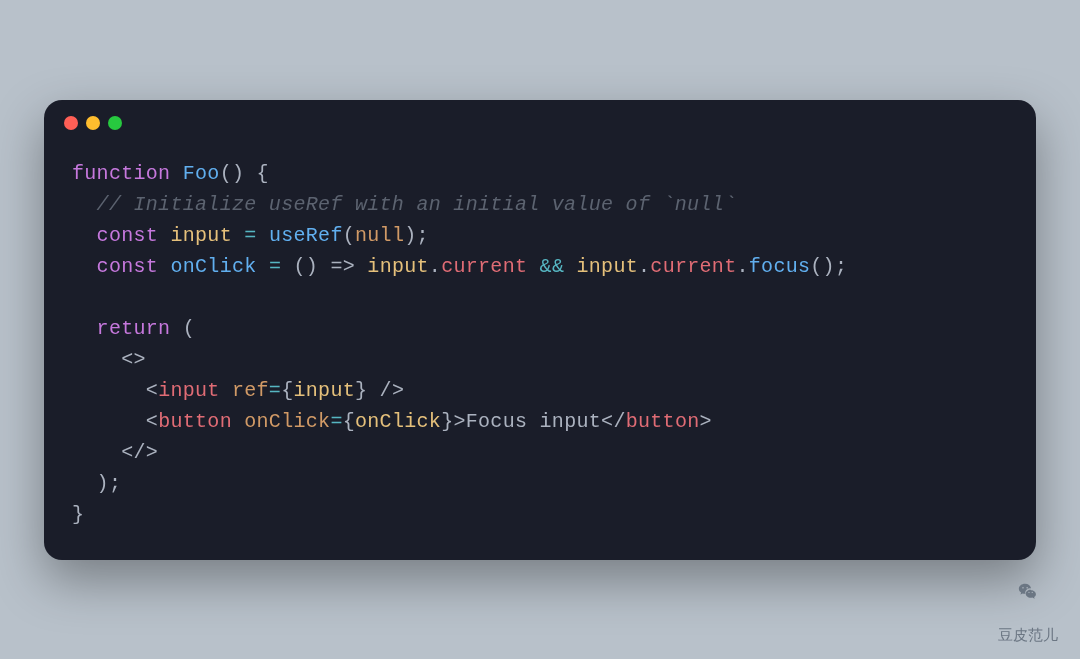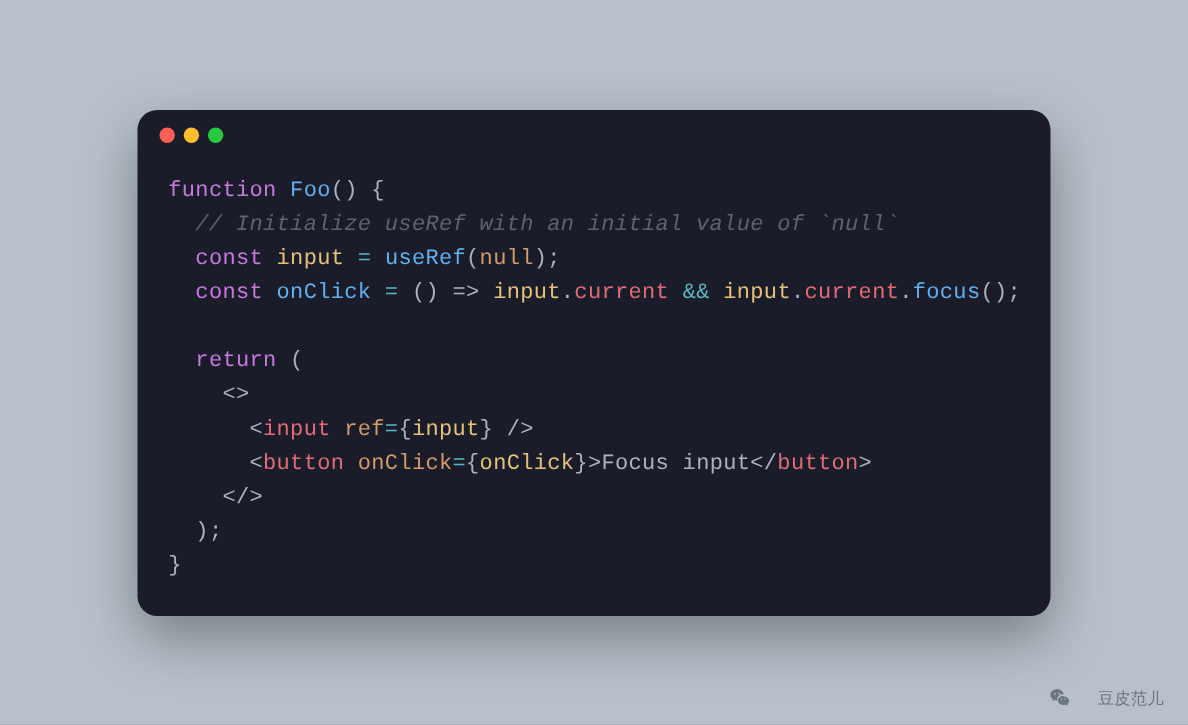--- a/index.html
+++ b/index.html
@@ -15,21 +15,21 @@
       display: flex;
       align-items: center;
       justify-content: center;
       font-family: 'Courier New', Consolas, Monaco, monospace;
       position: relative;
     }
     
     .code-window {
       background: #1a1d29;
       border-radius: 18px;
-      width: 830px;
+      width: 992px;
       box-shadow: 0 20px 50px rgba(0,0,0,0.35);
       overflow: hidden;
     }
     
     .titlebar {
       display: flex;
       align-items: center;
       padding: 16px 20px 8px 20px;
       gap: 8px;
     }
@@ -74,20 +74,21 @@
     .watermark {
       position: absolute;
       bottom: 14px;
       right: 22px;
       display: flex;
       align-items: center;
       gap: 24px;
       color: #6b7683;
       font-size: 15px;
       font-family: -apple-system, BlinkMacSystemFont, sans-serif;
+      flex-direction: column;
     }
     
     .wechat-icon {
       width: 20px;
       height: 20px;
       fill: #6b7683;
     }
   </style>
 </head>
 <body>

